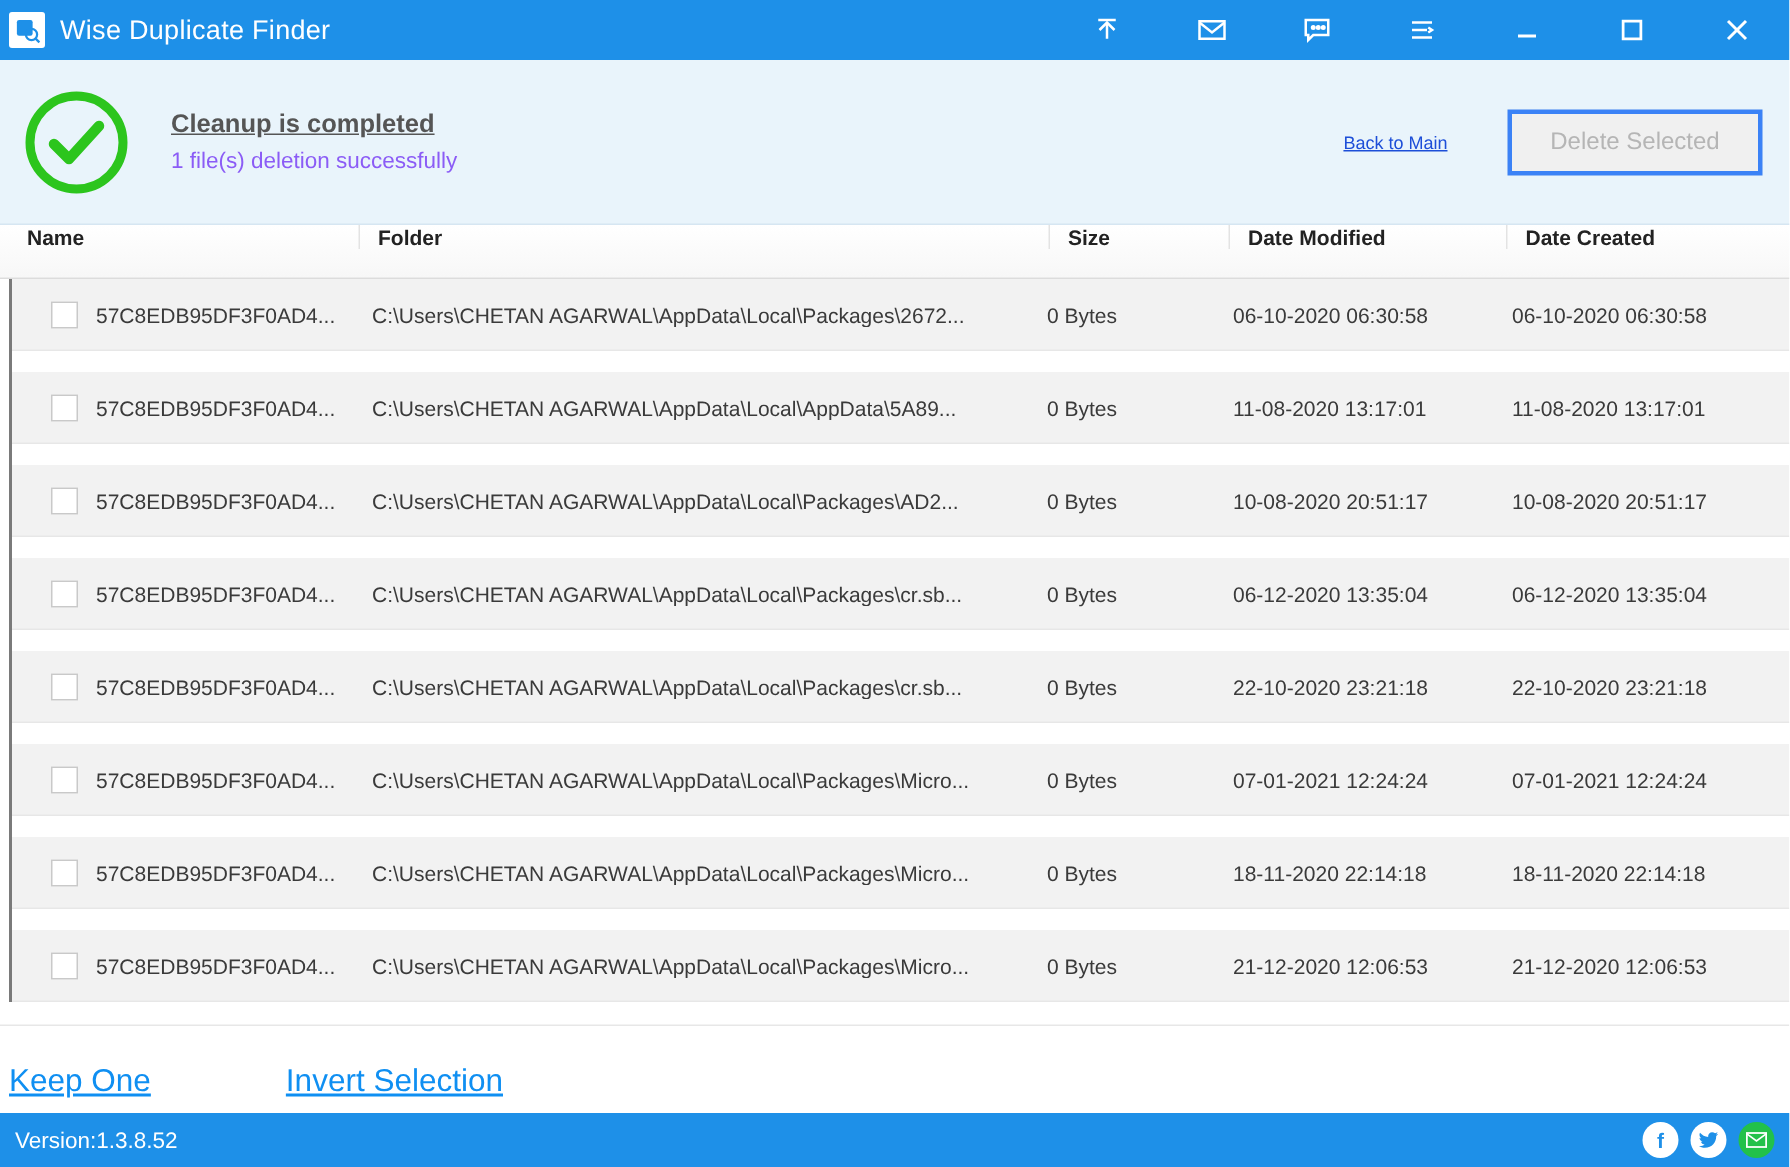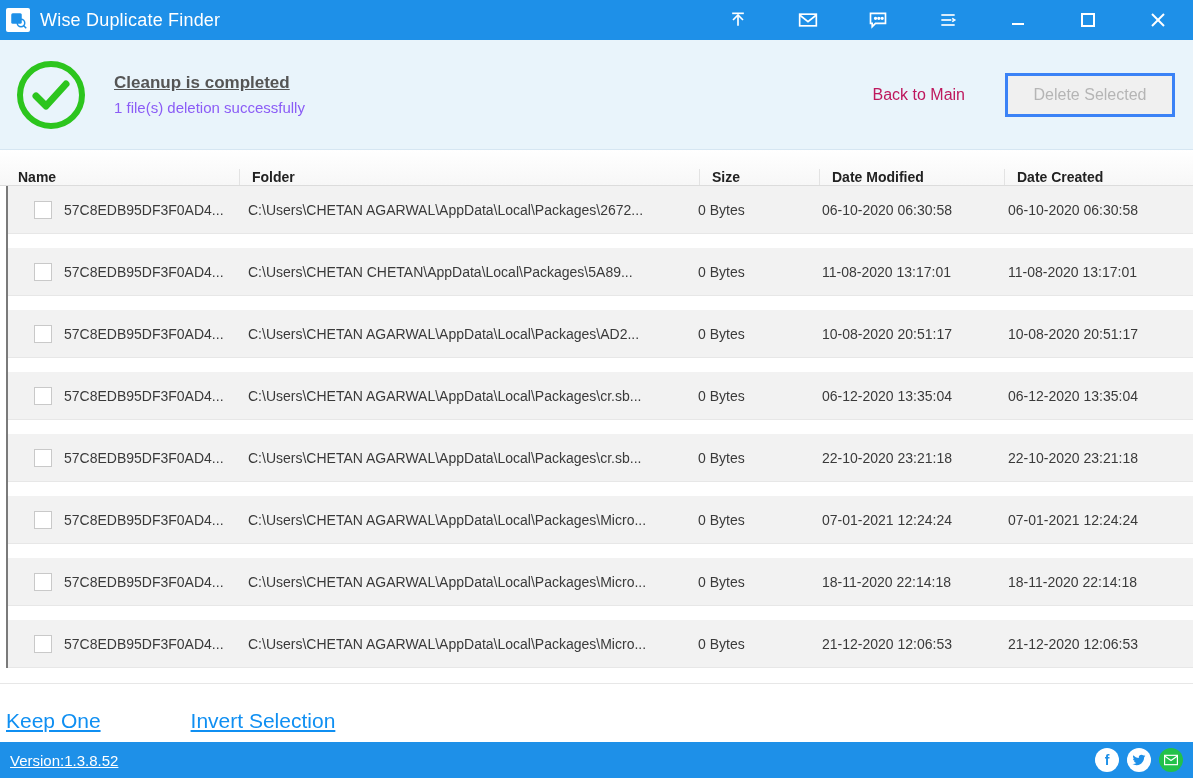--- a/index.html
+++ b/index.html
@@ -52,39 +52,39 @@
   .banner-check {
     width: 70px; height: 70px;
     display: flex; align-items: center; justify-content: center;
     margin-right: 28px;
   }
   .banner-check svg { width: 70px; height: 70px; }
   .banner-text { flex: 1; }
   .banner-title { font-weight: 700; color: #555; font-size: 17px; margin-bottom: 6px; text-decoration: underline; }
   .banner-sub { color: #8b5cf6; font-size: 15px; }
   .banner-link {
-    color: #be185d; font-size: 16px;
+    color: #1d4ed8; text-decoration: underline; font-size: 12px;
     margin-right: 40px; cursor: pointer;
   }
   .banner-btn {
     background: #f0f0f0;
     border: 3px solid #3b82f6;
     color: #b5b5b5;
     font-size: 16px;
     height: 44px;
     width: 170px;
     display: flex; align-items: center; justify-content: center;
     cursor: default;
   }
 
   
   .col-headers {
     height: 36px;
     display: flex;
-    align-items: flex-end;
+    align-items: flex-start;
     border-bottom: 1px solid #dcdcdc;
     background: linear-gradient(#fff,#f7f7f7);
     font-weight: 700;
     color: #222;
   }
   .col-headers > div {
     display: flex; align-items: center;
     border-right: 1px solid #e3e3e3;
     padding-left: 12px;
   }
@@ -135,21 +135,20 @@
   .linkbar a { color: #0f8ff2; text-decoration: underline; font-size: 21px; cursor: pointer; }
 
   
   .statusbar {
     height: 36px;
     background: #1e90e8;
     color: #fff;
     display: flex; align-items: center;
     padding: 0 10px;
     font-size: 15px;
-    text-decoration: underline;
   }
   .status-spacer { flex: 1; }
   .status-icon {
     width: 24px; height: 24px; border-radius: 50%;
     background: #fff; color: #1e90e8;
     display: flex; align-items: center; justify-content: center;
     margin-left: 8px; cursor: pointer;
     font-weight: 700; font-size: 14px;
     font-family: Arial, sans-serif;
   }
@@ -250,21 +249,21 @@
       <span class="c-name">57C8EDB95DF3F0AD4...</span>
       <span class="c-folder">C:\Users\CHETAN AGARWAL\AppData\Local\Packages\2672...</span>
       <span class="c-size">0 Bytes</span>
       <span class="c-mod">06-10-2020 06:30:58</span>
       <span class="c-create">06-10-2020 06:30:58</span>
     </div>
     <div class="group-spacer"></div>
     <div class="row">
       <span class="cb"></span>
       <span class="c-name">57C8EDB95DF3F0AD4...</span>
-      <span class="c-folder">C:\Users\CHETAN CHETAN\AppData\Local\Packages\5A89...</span>
+      <span class="c-folder">C:\Users\CHETAN AGARWAL\AppData\Local\AppData\5A89...</span>
       <span class="c-size">0 Bytes</span>
       <span class="c-mod">11-08-2020 13:17:01</span>
       <span class="c-create">11-08-2020 13:17:01</span>
     </div>
     <div class="group-spacer"></div>
     <div class="row">
       <span class="cb"></span>
       <span class="c-name">57C8EDB95DF3F0AD4...</span>
       <span class="c-folder">C:\Users\CHETAN AGARWAL\AppData\Local\Packages\AD2...</span>
       <span class="c-size">0 Bytes</span>

